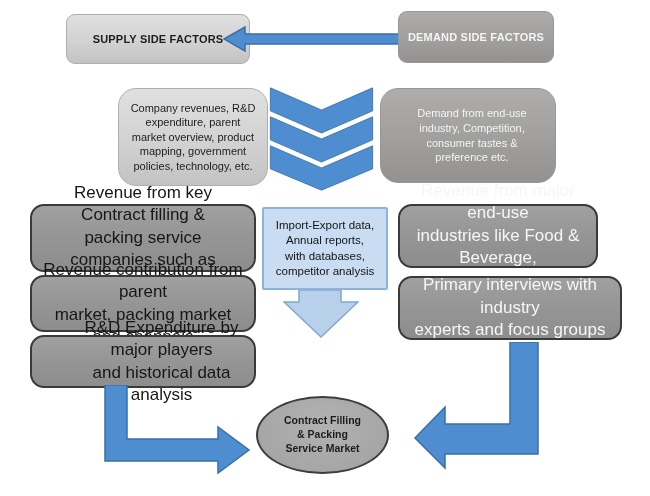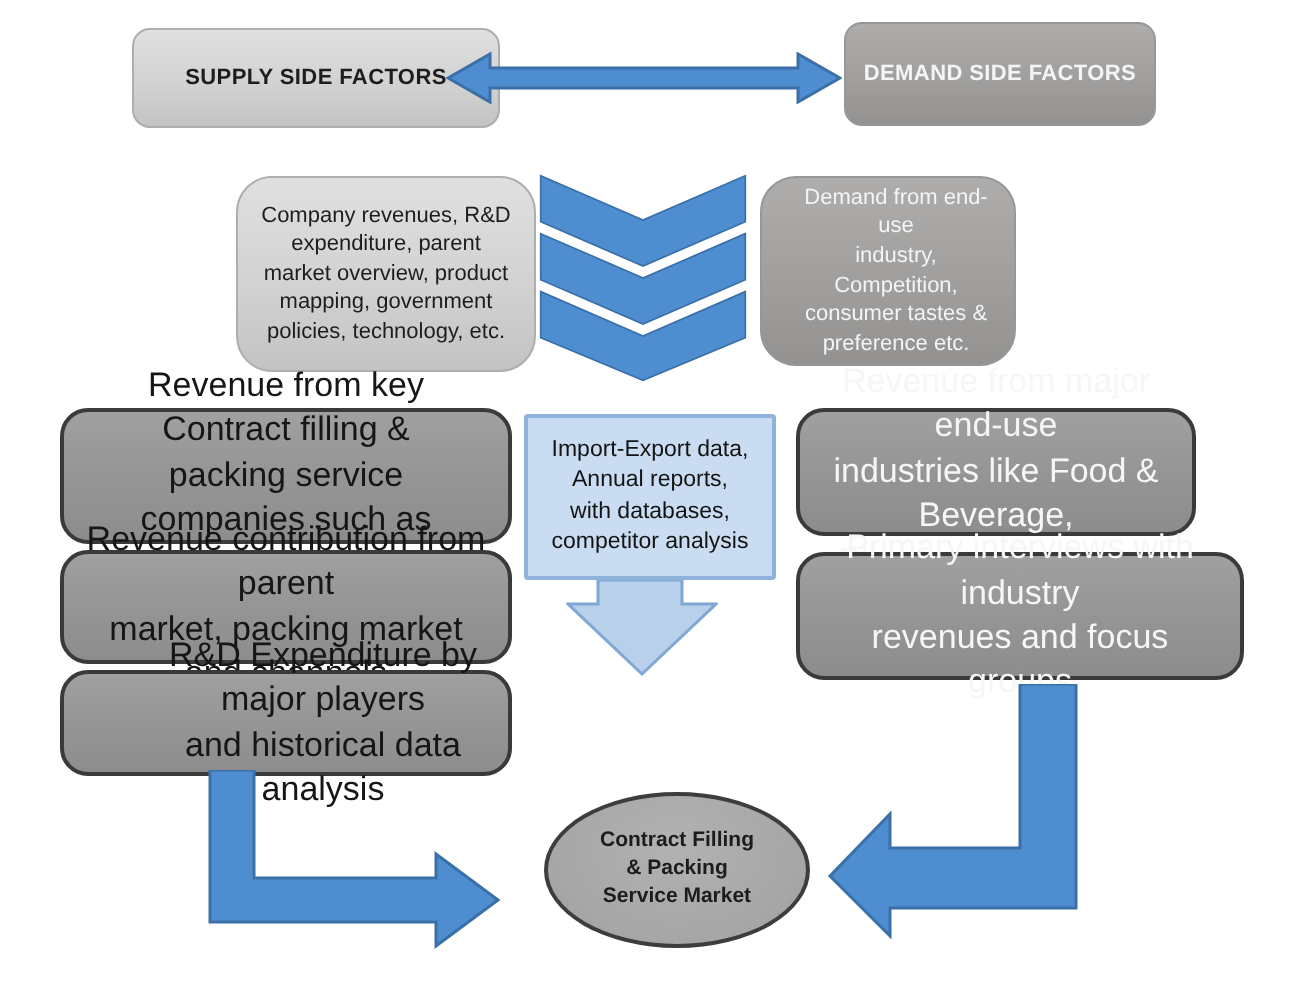--- a/index.html
+++ b/index.html
@@ -47,41 +47,41 @@
 <div class="canvas">
 
   <div class="box silver title-box" style="left:66px;top:14px;width:184px;height:50px;">
     <span>SUPPLY SIDE FACTORS</span>
   </div>
 
   <svg class="arrow-svg" style="left:223px;top:26px;" width="198" height="26" viewBox="0 0 198 26">
     <polygon points="1,13 22,1 22,8 176,8 176,1 197,13 176,25 176,18 22,18 22,25" stroke-width="1.5" fill="#4e8ed0" stroke="#3a6fa7"></polygon>
   </svg>
 
-  <div class="box gray-light-border title-box" style="left:422px;top:11px;width:156px;height:52px;">
+  <div class="box gray-light-border title-box" style="left:398px;top:11px;width:156px;height:52px;">
     <span>DEMAND SIDE FACTORS</span>
   </div>
 
   <div class="box silver detail-box" style="left:118px;top:88px;width:150px;height:98px;">
     <span>Company revenues, R&amp;D
 expenditure, parent
 market overview, product
 mapping, government
 policies, technology, etc.</span>
   </div>
 
   <svg class="arrow-svg" style="left:261px;top:87px;" width="121" height="104" viewBox="0 0 122 122">
     <g stroke-width="1" fill="#4e8ed0" stroke="#3a6fa7">
       <polygon points="1,1 61,27 121,1 121,28 61,54 1,28"></polygon>
       <polygon points="1,35 61,61 121,35 121,62 61,88 1,62"></polygon>
       <polygon points="1,69 61,95 121,69 121,96 61,121 1,96"></polygon>
     </g>
   </svg>
 
-  <div class="box gray-light-border detail-box" style="left:380px;top:88px;width:128px;height:95px;padding-left:16px;">
+  <div class="box gray-light-border detail-box" style="left:380px;top:88px;width:176px;height:95px;padding-left:16px;">
     <span>Demand from end-use
 industry, Competition,
 consumer tastes &amp;
 preference etc.</span>
   </div>
 
   <div class="box col-box dark-text fs115" style="left:30px;top:204px;width:226px;height:68px;">
     <span>Revenue from key Contract filling &amp;
 packing service companies such as
 Deufol, DHL, FedEx etc.</span>
@@ -106,30 +106,30 @@
     <polygon points="16,0 58,0 58,12 75,12 38,47 1,12 16,12" stroke-width="1.5" fill="#b9d0ea" stroke="#7fa8d4"></polygon>
   </svg>
 
   <div class="box col-box white-text fs115" style="left:398px;top:204px;width:200px;height:64px;">
     <span>Revenue from major end-use
 industries like Food &amp; Beverage,
 Pharmaceuticals etc.</span>
   </div>
   <div class="box col-box white-text fs115" style="left:398px;top:276px;width:224px;height:64px;">
     <span>Primary interviews with industry
-revenues and focus groups</span>
+experts and focus groups</span>
   </div>
 
   <svg class="arrow-svg" style="left:103px;top:385px;" width="148" height="92" viewBox="0 0 148 92">
     <polygon points="2,0 24,0 24,54 115,54 115,42 146,65 115,88 115,76 2,76" stroke-width="1.5" fill="#4e8ed0" stroke="#3a6fa7"></polygon>
   </svg>
 
   <svg class="arrow-svg" style="left:413px;top:342px;" width="127" height="128" viewBox="0 0 127 128">
     <polygon points="97,0 125,0 125,112 32,112 32,126 2,96 32,65 32,82 97,82" stroke-width="1.5" fill="#4e8ed0" stroke="#3a6fa7"></polygon>
   </svg>
 
-  <div class="box ellipse" style="left:272px;top:396px;width:133px;height:78px;align-items:center;">
+  <div class="box ellipse" style="left:256px;top:396px;width:133px;height:78px;align-items:center;">
     <span>Contract Filling
 &amp; Packing
 Service Market</span>
   </div>
 
 </div>
 
 </body></html>

